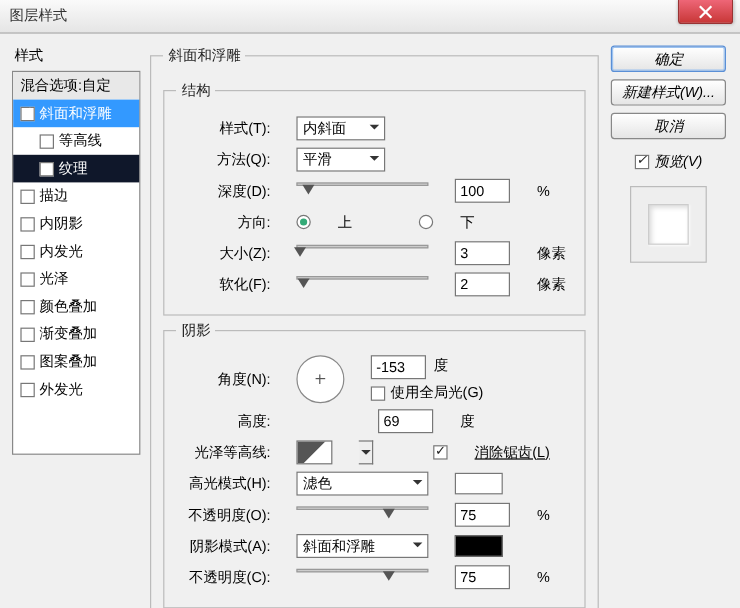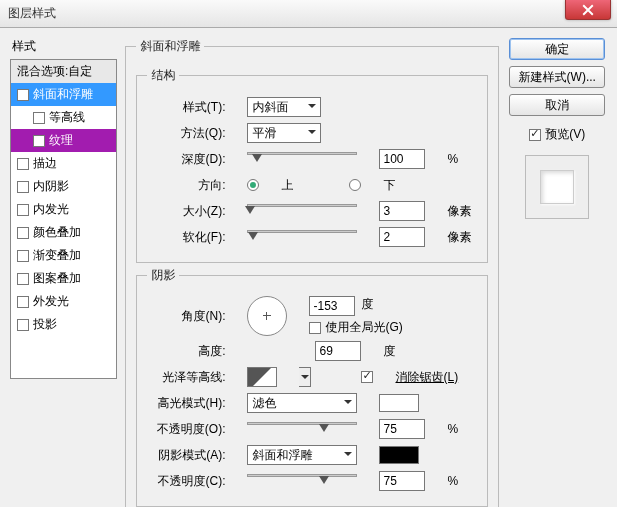--- a/index.html
+++ b/index.html
@@ -37,21 +37,21 @@
 .angle-ctl { width:40px; height:40px; border:1px solid #888; border-radius:50%; background:#fff; position:relative; }
 .angle-ctl .cross { position:absolute; top:50%; left:50%; width:4px; height:4px; margin:-2px 0 0 -2px; }
 .angle-ctl .cross::before, .angle-ctl .cross::after { content:""; position:absolute; background:#555; }
 .angle-ctl .cross::before { width:8px; height:1px; top:1px; left:-2px; }
 .angle-ctl .cross::after { width:1px; height:8px; top:-2px; left:1px; }
 .swatch-contour { width:30px; height:20px; border:1px solid #777; background:linear-gradient(135deg,#555 0 49%, #fff 51% 100%); display:inline-block; }
 .swatch-dd { width:12px; height:20px; border:1px solid #777; border-left:none; background:#eee; display:inline-flex; align-items:center; justify-content:center; }
 .swatch-dd .caret { border:4px solid transparent; border-top-color:#333; margin-top:4px; }
 .color-sw { width:40px; height:18px; border:1px solid #777; background:#fff; }
 .color-sw.black { background:#000; }
-.right-panel { width:100px; display:flex; flex-direction:column; gap:6px; align-items:center; }
+.right-panel { width:100px; display:flex; flex-direction:column; gap:6px; align-items:center;font-style:italic; }
 .rbtn { width:96px; height:22px; border:1px solid #888; background:linear-gradient(#fff,#e5e5e5); border-radius:3px; display:flex; align-items:center; justify-content:center; cursor:default; }
 .rbtn.primary { border-color:#5a8fd6; box-shadow:0 0 0 1px #9cc2ef inset; }
 .preview-chk { display:flex; align-items:center; gap:4px; margin-top:4px; }
 .preview-box { width:64px; height:64px; border:1px solid #bbb; background:#eee; display:flex; align-items:center; justify-content:center; margin-top:6px; }
 .preview-inner { width:34px; height:34px; background:#fff; border:1px solid #ccc; box-shadow: inset 2px 2px 4px rgba(0,0,0,.15), 1px 1px 2px rgba(255,255,255,.8); }
 .u { text-decoration: underline; }
 </style>
 </head>
 <body>
 
@@ -74,55 +74,55 @@
         </div>
       <div id="style-items">
           <div class="item selected">
             <span class="chk checked"></span>
             <span>斜面和浮雕</span>
           </div>
           <div class="item sub">
             <span class="chk"></span>
             <span>等高线</span>
           </div>
-          <div class="item sub " style="background: #a21caf; color: rgb(255, 255, 255);">
+          <div class="item sub " style="background: #0f172a; color: rgb(255, 255, 255);">
             <span class="chk"></span>
             <span>纹理</span>
           </div>
           <div class="item">
             <span class="chk"></span>
             <span>描边</span>
           </div>
           <div class="item">
             <span class="chk"></span>
             <span>内阴影</span>
           </div>
           <div class="item">
             <span class="chk"></span>
             <span>内发光</span>
           </div>
           <div class="item">
             <span class="chk"></span>
+            <span>光泽</span>
+          </div>
+          <div class="item">
+            <span class="chk"></span>
             <span>颜色叠加</span>
           </div>
           <div class="item">
             <span class="chk"></span>
             <span>渐变叠加</span>
           </div>
           <div class="item">
             <span class="chk"></span>
             <span>图案叠加</span>
           </div>
           <div class="item">
             <span class="chk"></span>
             <span>外发光</span>
-          </div>
-          <div class="item">
-            <span class="chk"></span>
-            <span>投影</span>
           </div>
         </div>
     </div>
   </div>
 
   <div class="mid">
     <fieldset>
       <legend>斜面和浮雕</legend>
 
       <fieldset class="inner">

